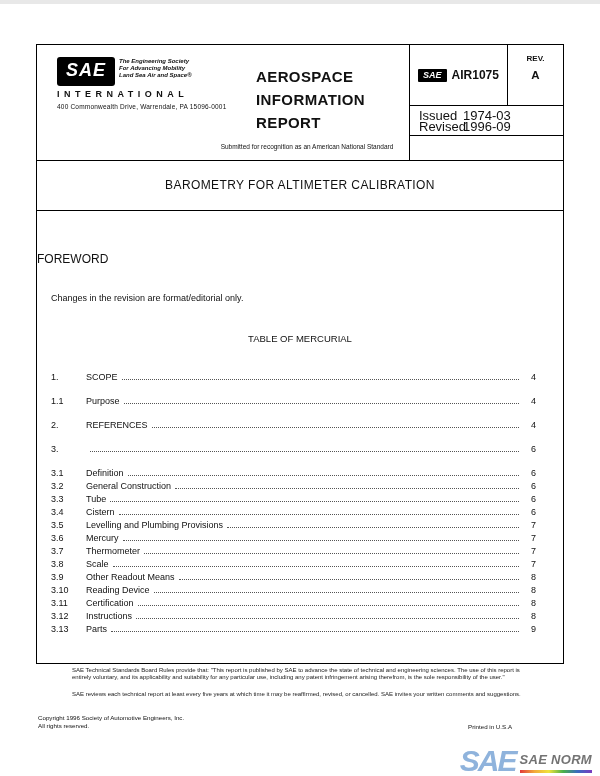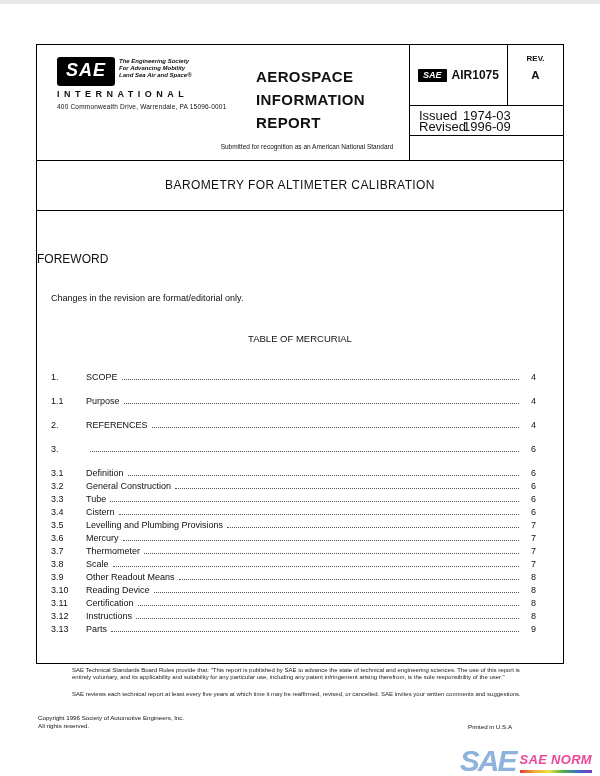--- a/index.html
+++ b/index.html
@@ -49,21 +49,21 @@
   .toc-dots { flex:1; border-bottom:1.5px dotted #555; margin:0 3px 3px 4px; min-width:10px; }
   .toc-page { flex:none; width:14px; text-align:right; }
 
   
   .fineprint-1 { position:absolute; left:72px; top:663px; width:458px; font-size:6px; line-height:7px; color:#222; }
   .fineprint-2 { position:absolute; left:72px; top:687px; width:458px; font-size:6px; line-height:7px; color:#222; }
   .copyright-block { position:absolute; left:38px; top:710px; font-size:6.2px; line-height:8px; }
   .printed { position:absolute; left:468px; top:719px; font-size:6.2px; }
   .stamp { position:absolute; right:8px; bottom:5px; display:flex; align-items:center; gap:4px; }
   .stamp-logo { font-size:30px; font-weight:bold; font-style:italic; color:#8fb3dc; letter-spacing:-2px; line-height:28px; }
-  .stamp-text { font-size:13px; font-weight:bold; font-style:italic; color:#ec4899; letter-spacing:0.3px; }
+  .stamp-text { font-size:13px; font-weight:bold; font-style:italic; color:#737373; letter-spacing:0.3px; }
   .stamp-bar { height:3px; margin-top:2px; background:linear-gradient(90deg,#e23a3a,#f2a93b,#efe33b,#4ab04a,#3a6cc0,#7a3ac0); }
 </style>
 </head>
 <body>
 
 <div class="page">
 
   <div class="doc-box">
 
     <div class="header">

